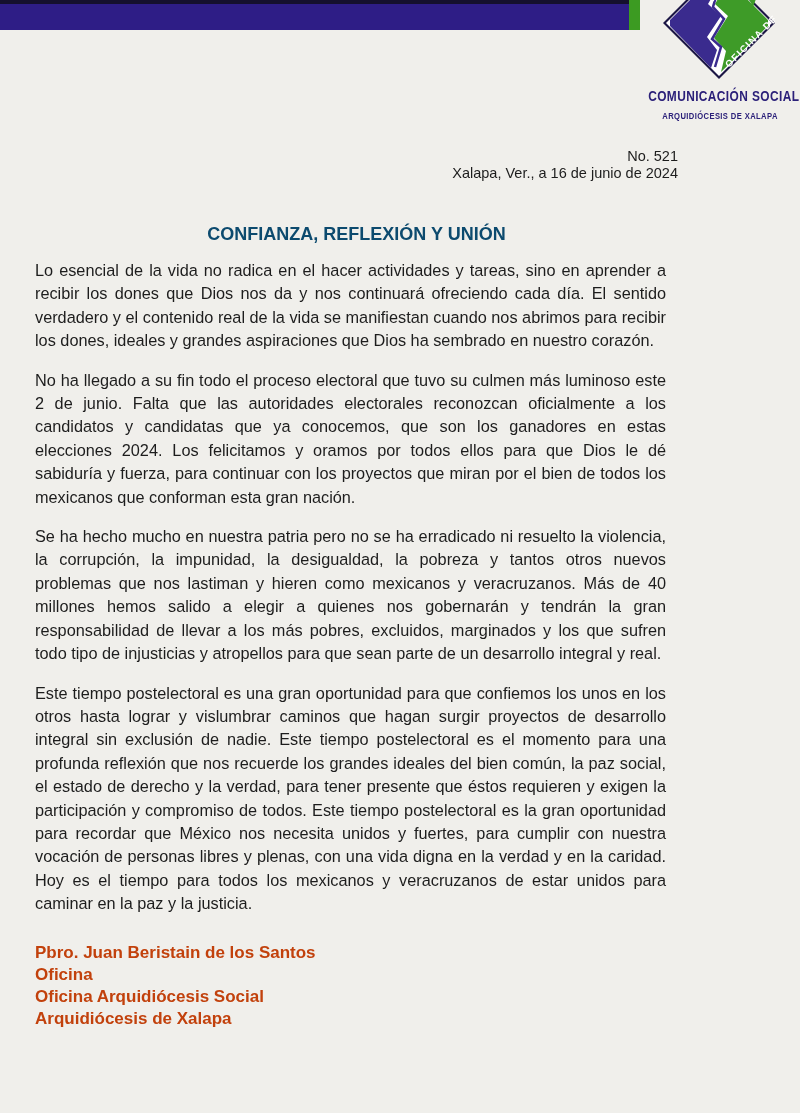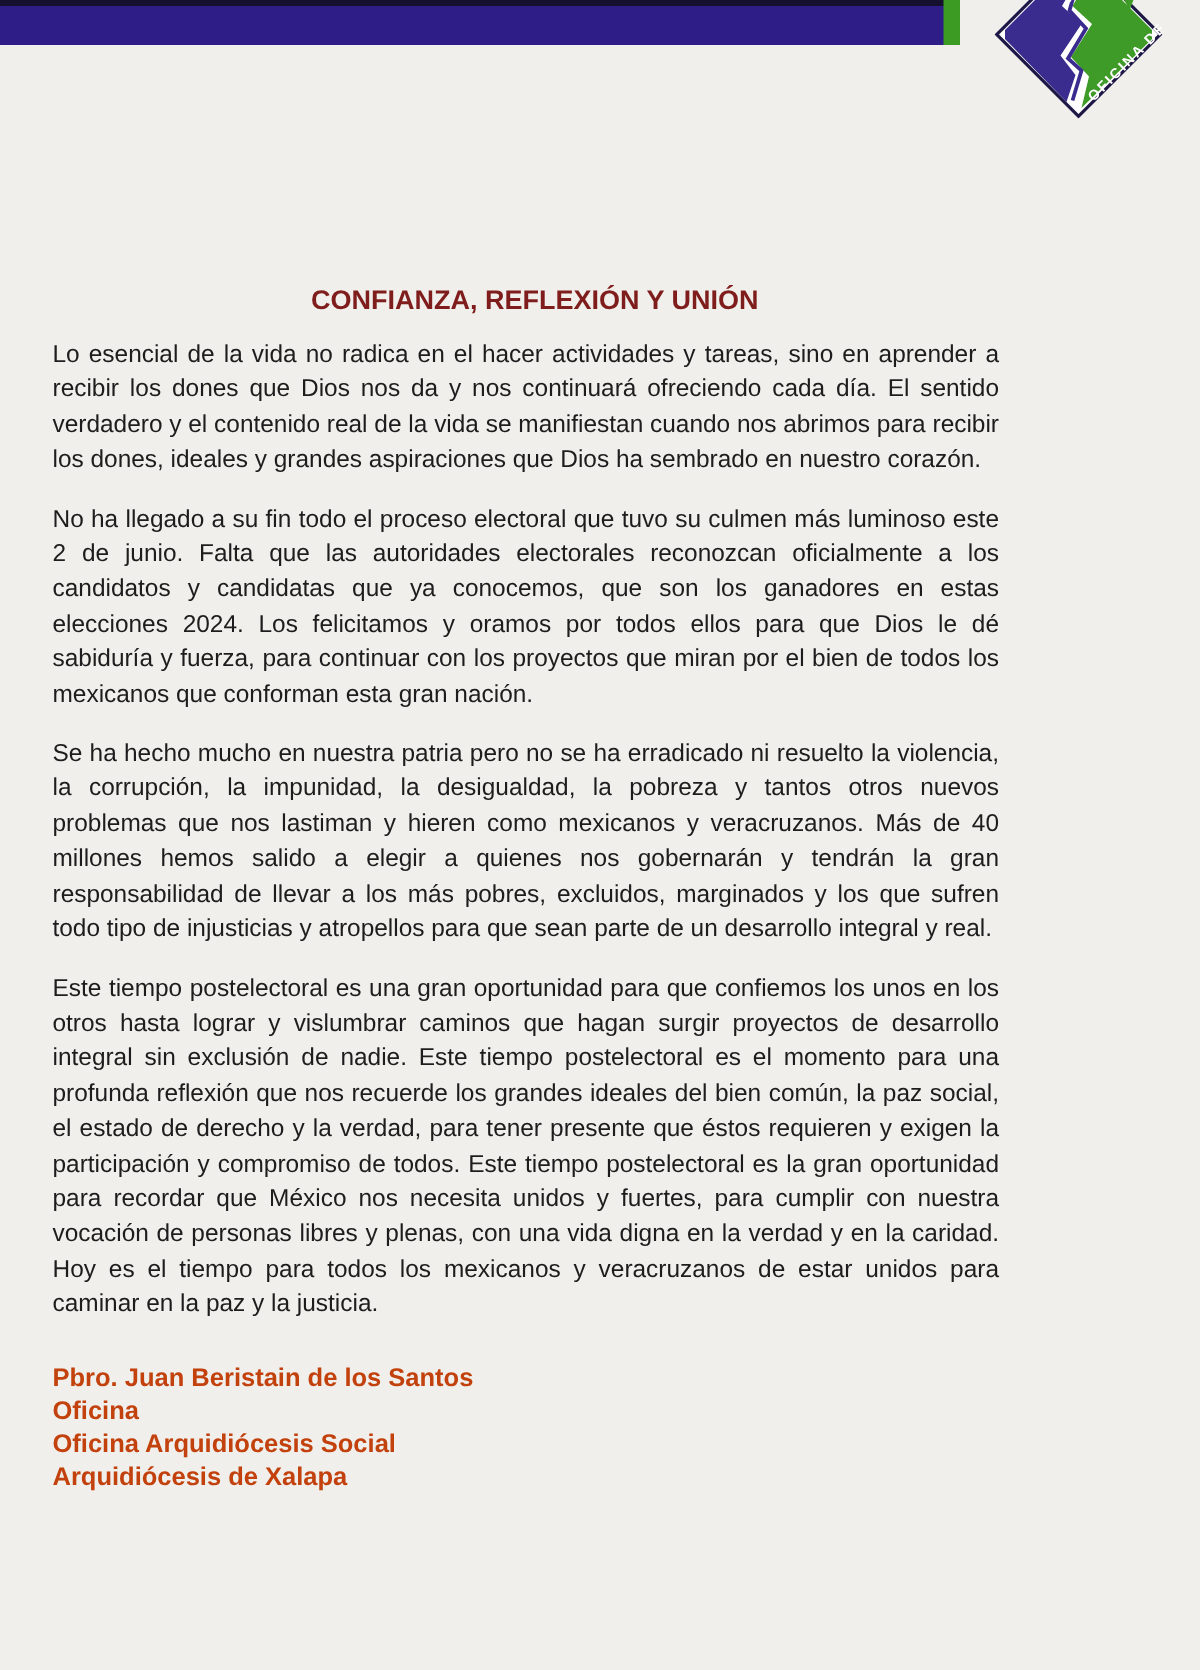--- a/index.html
+++ b/index.html
@@ -72,21 +72,21 @@
     text-align:right;
     font-size:14.5px;
     line-height:17px;
   }
   h1.letter-title{
     margin:41px 0 14px 0;
     font-size:18px;
     line-height:22px;
     text-align:center;
     font-weight:bold;
-    color:#7f1d1d;
+    color:#0c4a6e;
   }
   p.body-par{
     margin:0 12px 16px 0;
     font-size:16.3px;
     line-height:23.4px;
     text-align:justify;
   }
   .signature{
     margin-top:26px;
     font-weight:bold;
@@ -114,22 +114,30 @@
       <polygon fill="#3a2b8e" points="52,8 7,53 7,59 48,101 54,83 44,70 58,49 45,37 56,18"></polygon>
 
       <polygon fill="#3e9b28" points="60,8 105,53 105,59 58,105 63,84 51,71 65,49 52,37 63,18"></polygon>
 
       <path d="M57,16 L50,40 L61,52 L49,72 L58,80 L52,100" stroke="#3a2b8e" stroke-width="2.5" fill="none"></path>
       <path d="M50,34 L54,12" stroke="#ffffff" stroke-width="2" fill="none"></path>
       <polygon points="84,28 96,24 90,40" fill="#3e9b28"></polygon>
       <text transform="translate(66,101) rotate(-45)" font-size="9.5" font-weight="bold" fill="#ffffff" letter-spacing="1.5" font-family="Liberation Sans, sans-serif">OFICINA DE</text>
     </svg>
   </div>
+  <div class="org-block">
+    <div class="org-line1">COMUNICACIÓN SOCIAL</div>
+    <div class="org-line2">ARQUIDIÓCESIS DE XALAPA</div>
+  </div>
 
   <main class="content">
+    <div class="meta">
+      <div>No. 521</div>
+      <div>Xalapa, Ver., a 16 de junio de 2024</div>
+    </div>
 
     <h1 class="letter-title">CONFIANZA, REFLEXIÓN Y UNIÓN</h1>
 
     <p class="body-par">Lo esencial de la vida no radica en el hacer actividades y tareas, sino en aprender a recibir los dones que Dios nos da y nos continuará ofreciendo cada día. El sentido verdadero y el contenido real de la vida se manifiestan cuando nos abrimos para recibir los dones, ideales y grandes aspiraciones que Dios ha sembrado en nuestro corazón.</p>
     <p class="body-par">No ha llegado a su fin todo el proceso electoral que tuvo su culmen más luminoso este 2 de junio. Falta que las autoridades electorales reconozcan oficialmente a los candidatos y candidatas que ya conocemos, que son los ganadores en estas elecciones 2024. Los felicitamos y oramos por todos ellos para que Dios le dé sabiduría y fuerza, para continuar con los proyectos que miran por el bien de todos los mexicanos que conforman esta gran nación.</p>
     <p class="body-par">Se ha hecho mucho en nuestra patria pero no se ha erradicado ni resuelto la violencia, la corrupción, la impunidad, la desigualdad, la pobreza y tantos otros nuevos problemas que nos lastiman y hieren como mexicanos y veracruzanos. Más de 40 millones hemos salido a elegir a quienes nos gobernarán y tendrán la gran responsabilidad de llevar a los más pobres, excluidos, marginados y los que sufren todo tipo de injusticias y atropellos para que sean parte de un desarrollo integral y real.</p>
     <p class="body-par">Este tiempo postelectoral es una gran oportunidad para que confiemos los unos en los otros hasta lograr y vislumbrar caminos que hagan surgir proyectos de desarrollo integral sin exclusión de nadie. Este tiempo postelectoral es el momento para una profunda reflexión que nos recuerde los grandes ideales del bien común, la paz social, el estado de derecho y la verdad, para tener presente que éstos requieren y exigen la participación y compromiso de todos. Este tiempo postelectoral es la gran oportunidad para recordar que México nos necesita unidos y fuertes, para cumplir con nuestra vocación de personas libres y plenas, con una vida digna en la verdad y en la caridad. Hoy es el tiempo para todos los mexicanos y veracruzanos de estar unidos para caminar en la paz y la justicia.</p>
 
     <div class="signature">
       <div>Pbro. Juan Beristain de los Santos</div>

